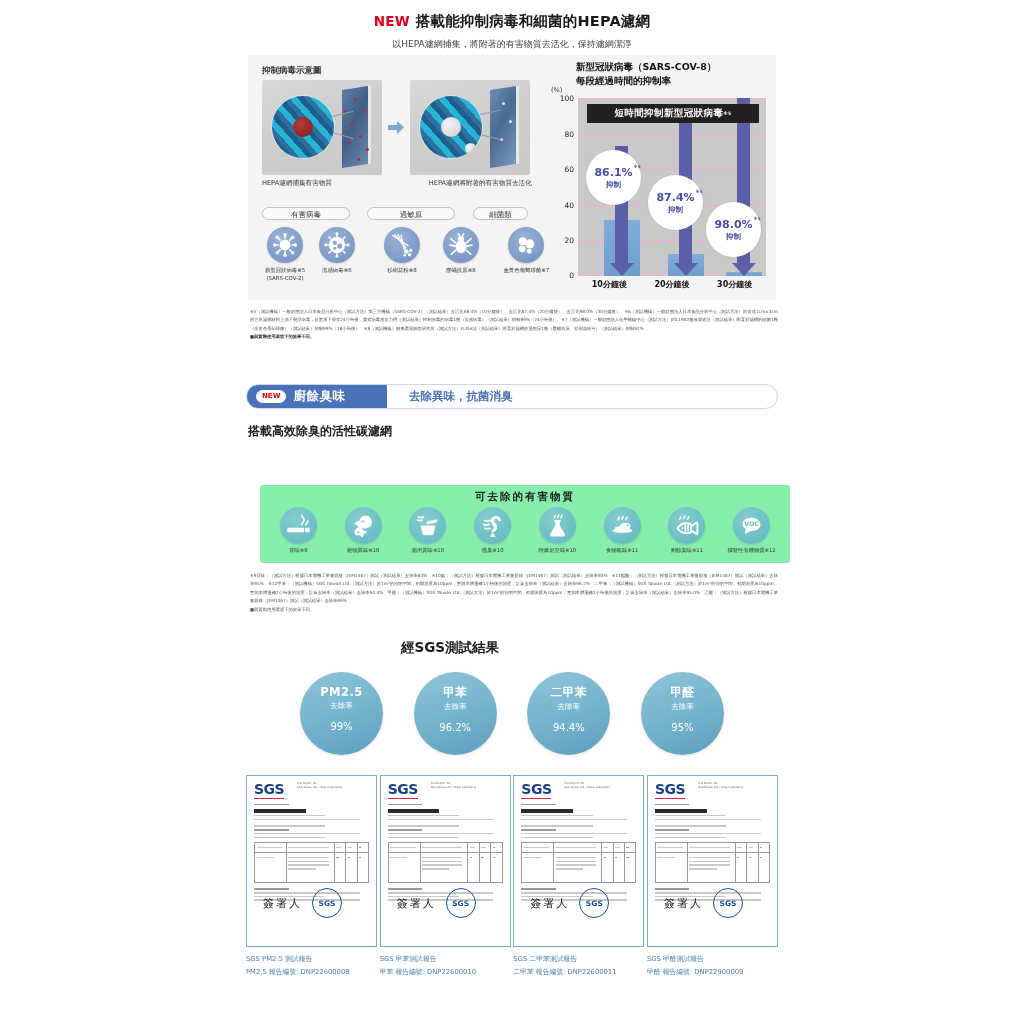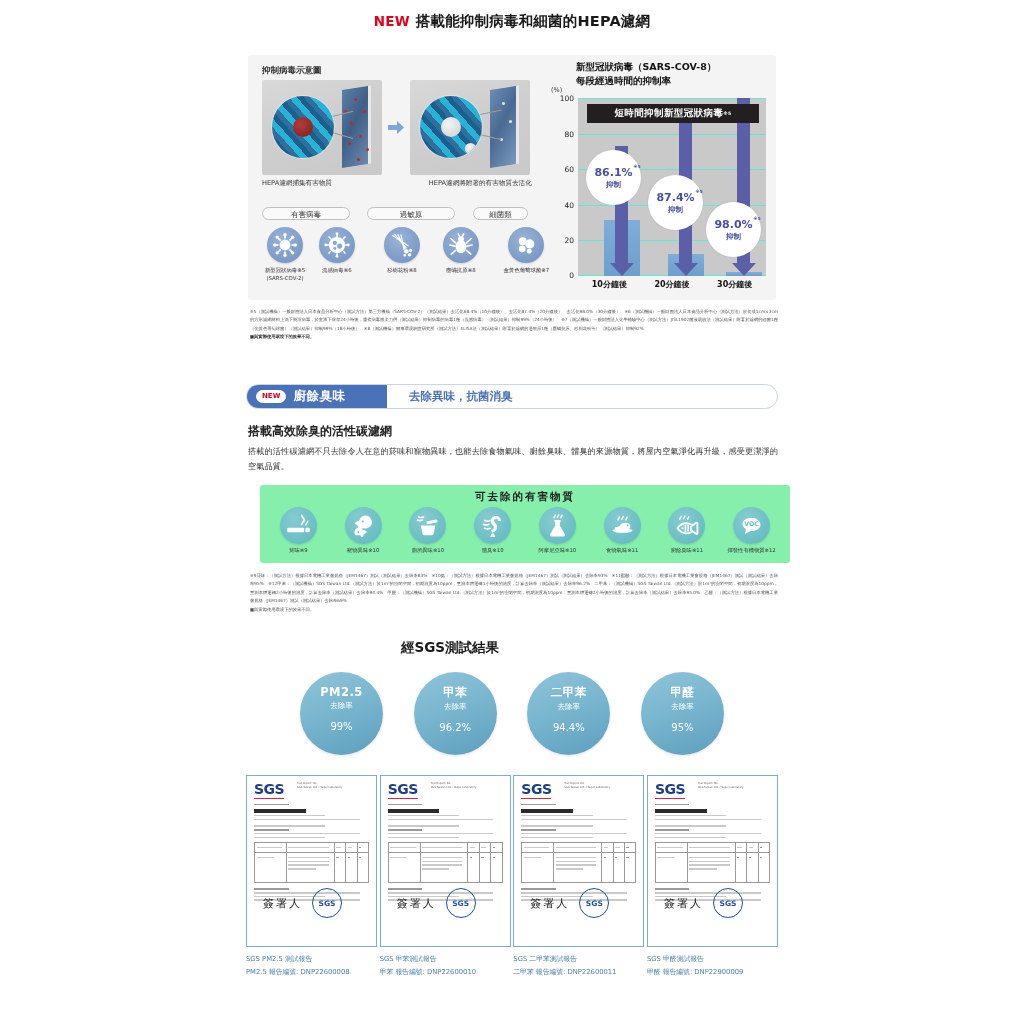--- a/index.html
+++ b/index.html
@@ -230,21 +230,21 @@
   }
   .chart-title {
     position: absolute; left: 28px; top: 0; font-size: 9.5px;
     font-weight: bold; color: #111; line-height: 1.5;
   }
   .pct-lab { position: absolute; left: 3px; top: 26px; font-size: 6.5px; color: #333; }
   .plot {
     position: absolute; left: 30px; top: 38px; width: 188px; height: 178px;
     background: #c9c9c9;
   }
-  .gridline { position: absolute; left: 0; width: 100%; height: 1px; background: #5eead4; }
+  .gridline { position: absolute; left: 0; width: 100%; height: 1px; background: #f9a8d4; }
   .ytick {
     position: absolute; right: 100%; margin-right: 4px; transform: translateY(-50%);
     font-size: 7.5px; color: #222; white-space: nowrap;
   }
   .bar {
     position: absolute; bottom: 0; width: 36px;
     background: linear-gradient(180deg,#7eaed8,#6d9fcd);
   }
   .bar-arrow { position: absolute; bottom: 0; width: 13px; }
   .bar-arrow .shaft { width: 13px; background: #5a5fa8; }
@@ -275,20 +275,21 @@
   .xlabels span { width: 62px; text-align: center; }
 </style>
 </head>
 <body>
 
 <div class="page">
 
   <div class="sec1-title">
     <span class="new">NEW</span><span>搭載能抑制病毒和細菌的HEPA濾網</span>
   </div>
+  <div class="sec1-sub">以HEPA濾網捕集，將附著的有害物質去活化，保持濾網潔淨</div>
 
   <div class="panel1">
     <div class="panel1-label">抑制病毒示意圖</div>
 
     <div class="diagram-wrap">
       <div class="diagram-row">
         <div class="dia-img">
           <div class="dia-filter"></div>
           <div class="dot" style="left:92px;top:18px"></div>
           <div class="dot" style="left:101px;top:30px"></div>
@@ -516,21 +517,20 @@
 
   <div class="sec2-bar">
     <div class="bar-blue">
       <span class="new-badge">NEW</span>
       <span class="bar-blue-txt">廚餘臭味</span>
     </div>
     <div class="bar-rest">去除異味，抗菌消臭</div>
   </div>
 
   <div class="sec2-h">搭載高效除臭的活性碳濾網</div>
-  <div class="sec2-p">搭載的活性碳濾網不只去除令人在意的菸味和寵物異味，也能去除食物氣味、廚餘臭味、體臭的來源物質，將屋內空氣淨化再升級，感受更潔淨的空氣品質。</div>
 
   <div class="panel2">
     <div class="panel2-title">可去除的有害物質</div>
     <div class="icon-row2">
 
       <div class="ico2-item">
         <div class="ico2-circle">
           <svg viewBox="0 0 24 24">
               <rect x="2" y="14" width="15" height="4" rx="1"></rect>
               <rect x="18" y="14" width="4" height="4" rx="1"></rect>

